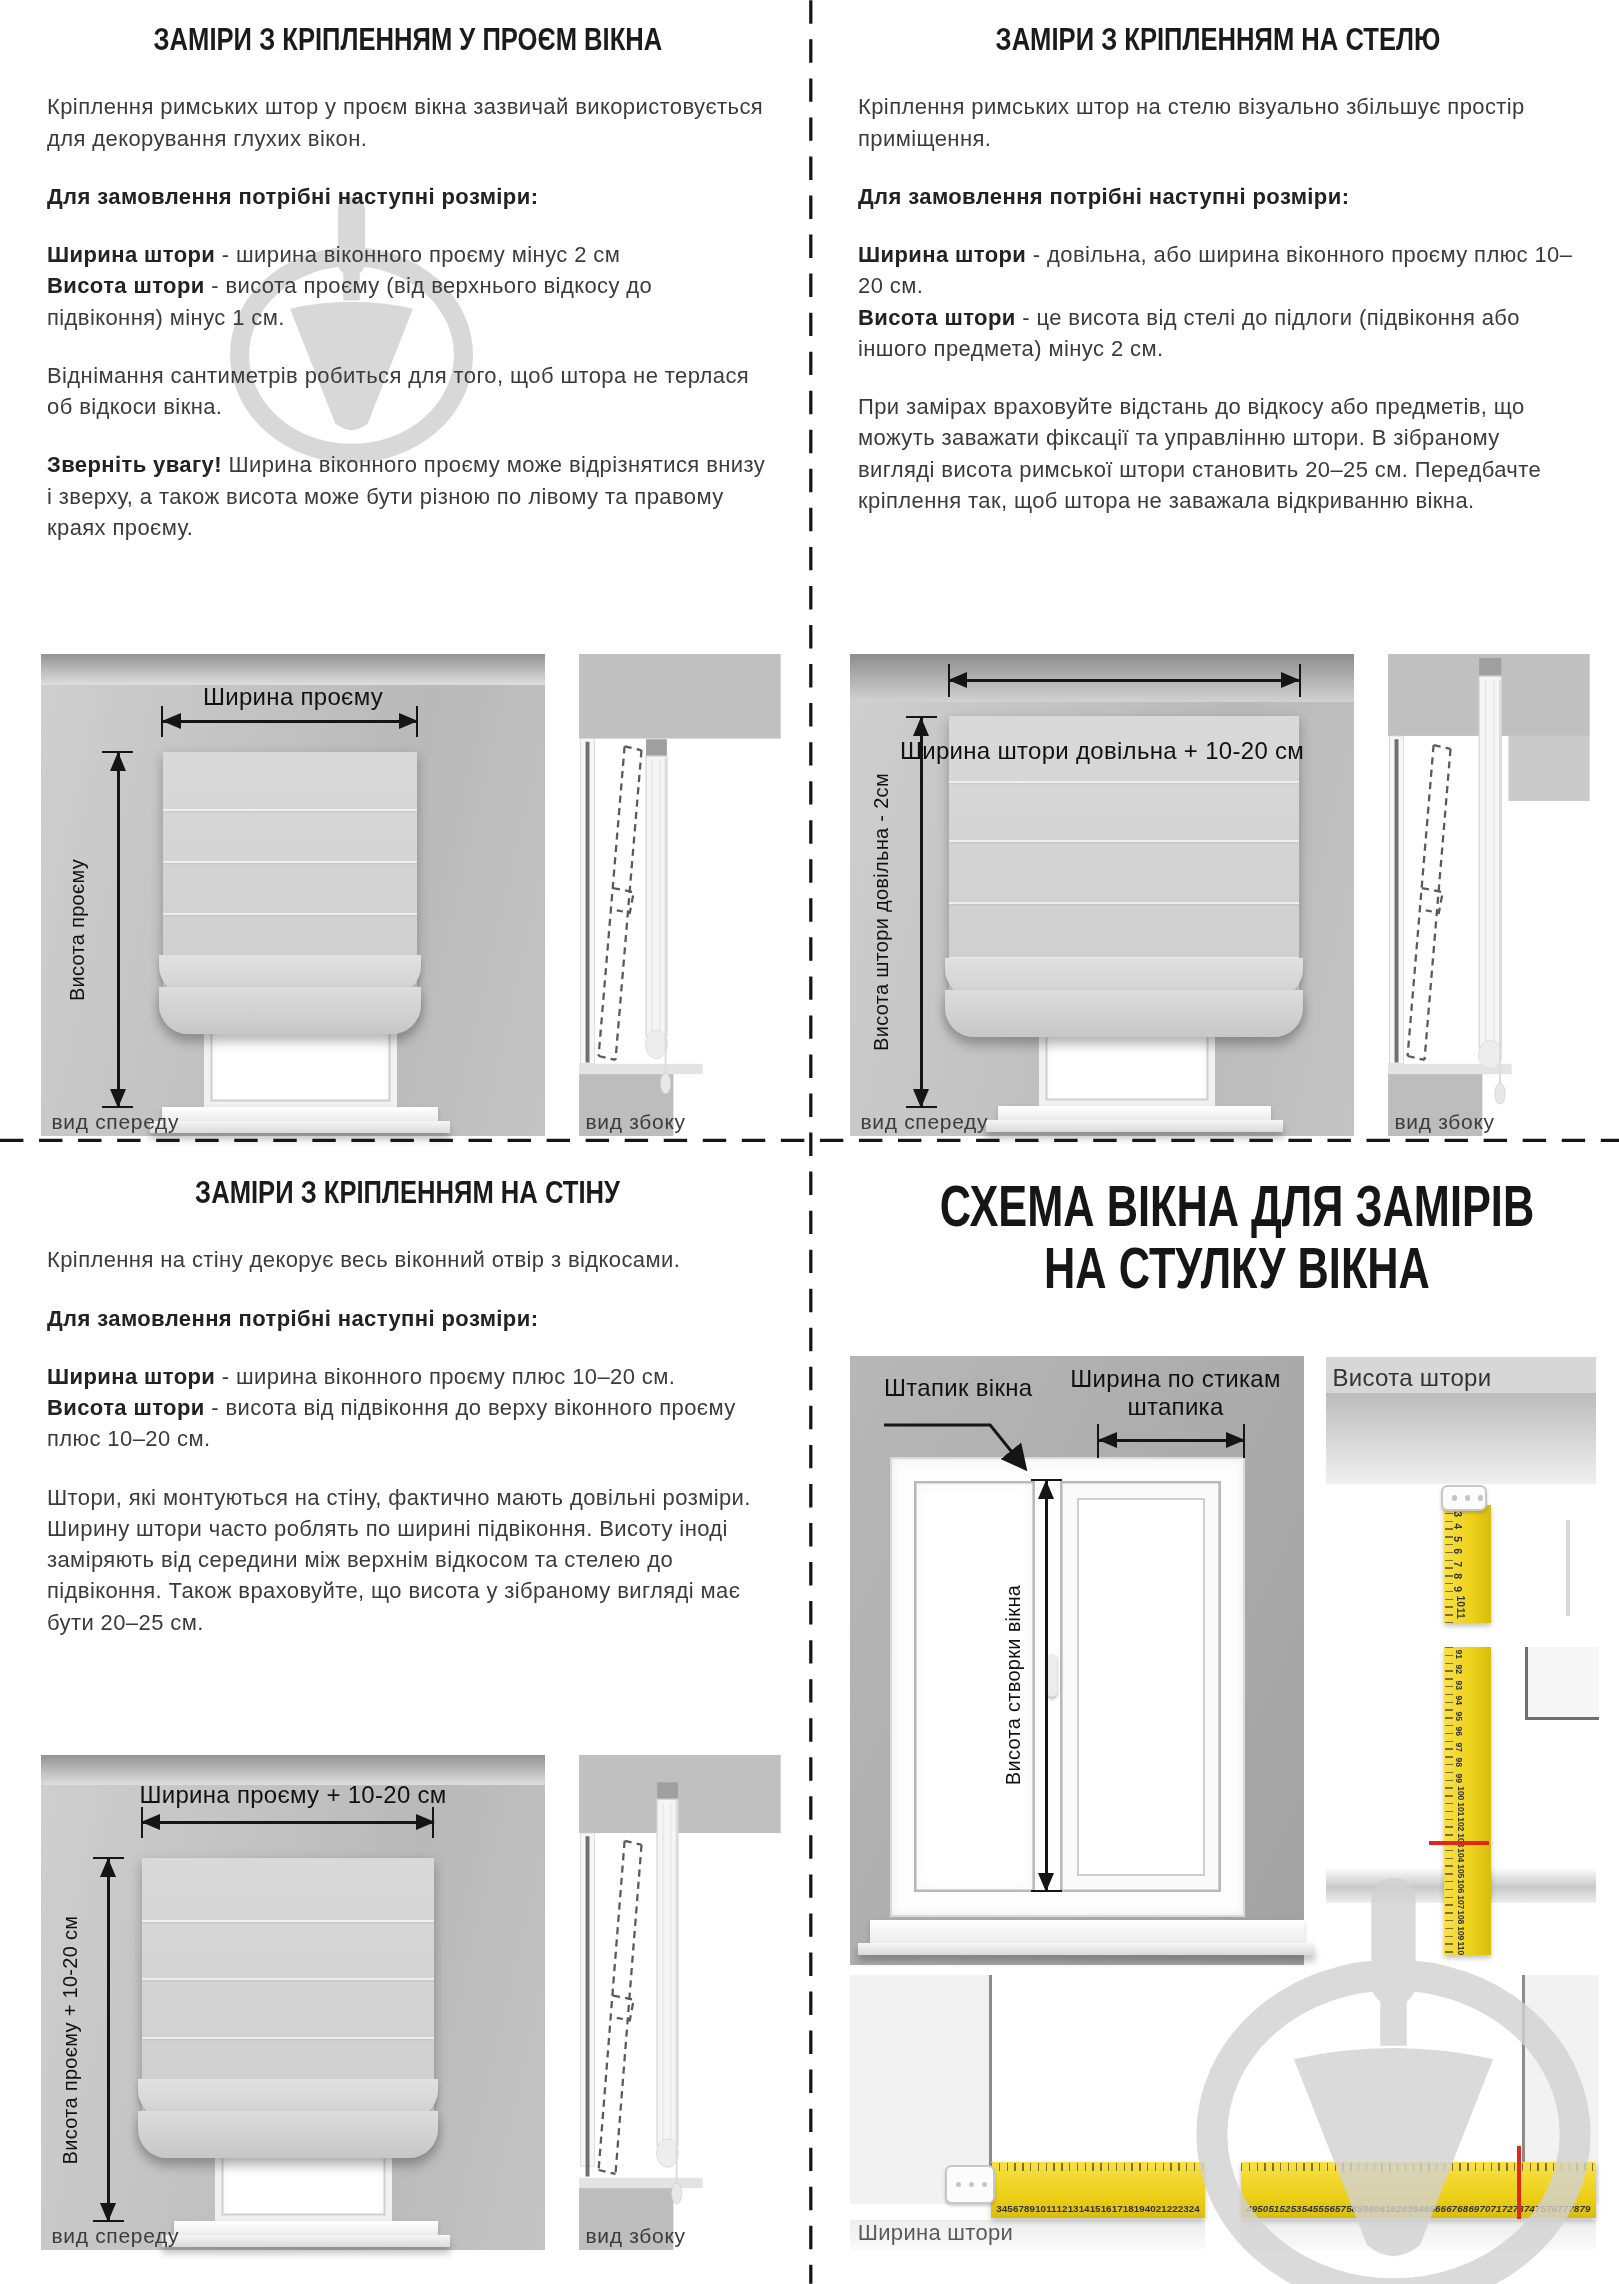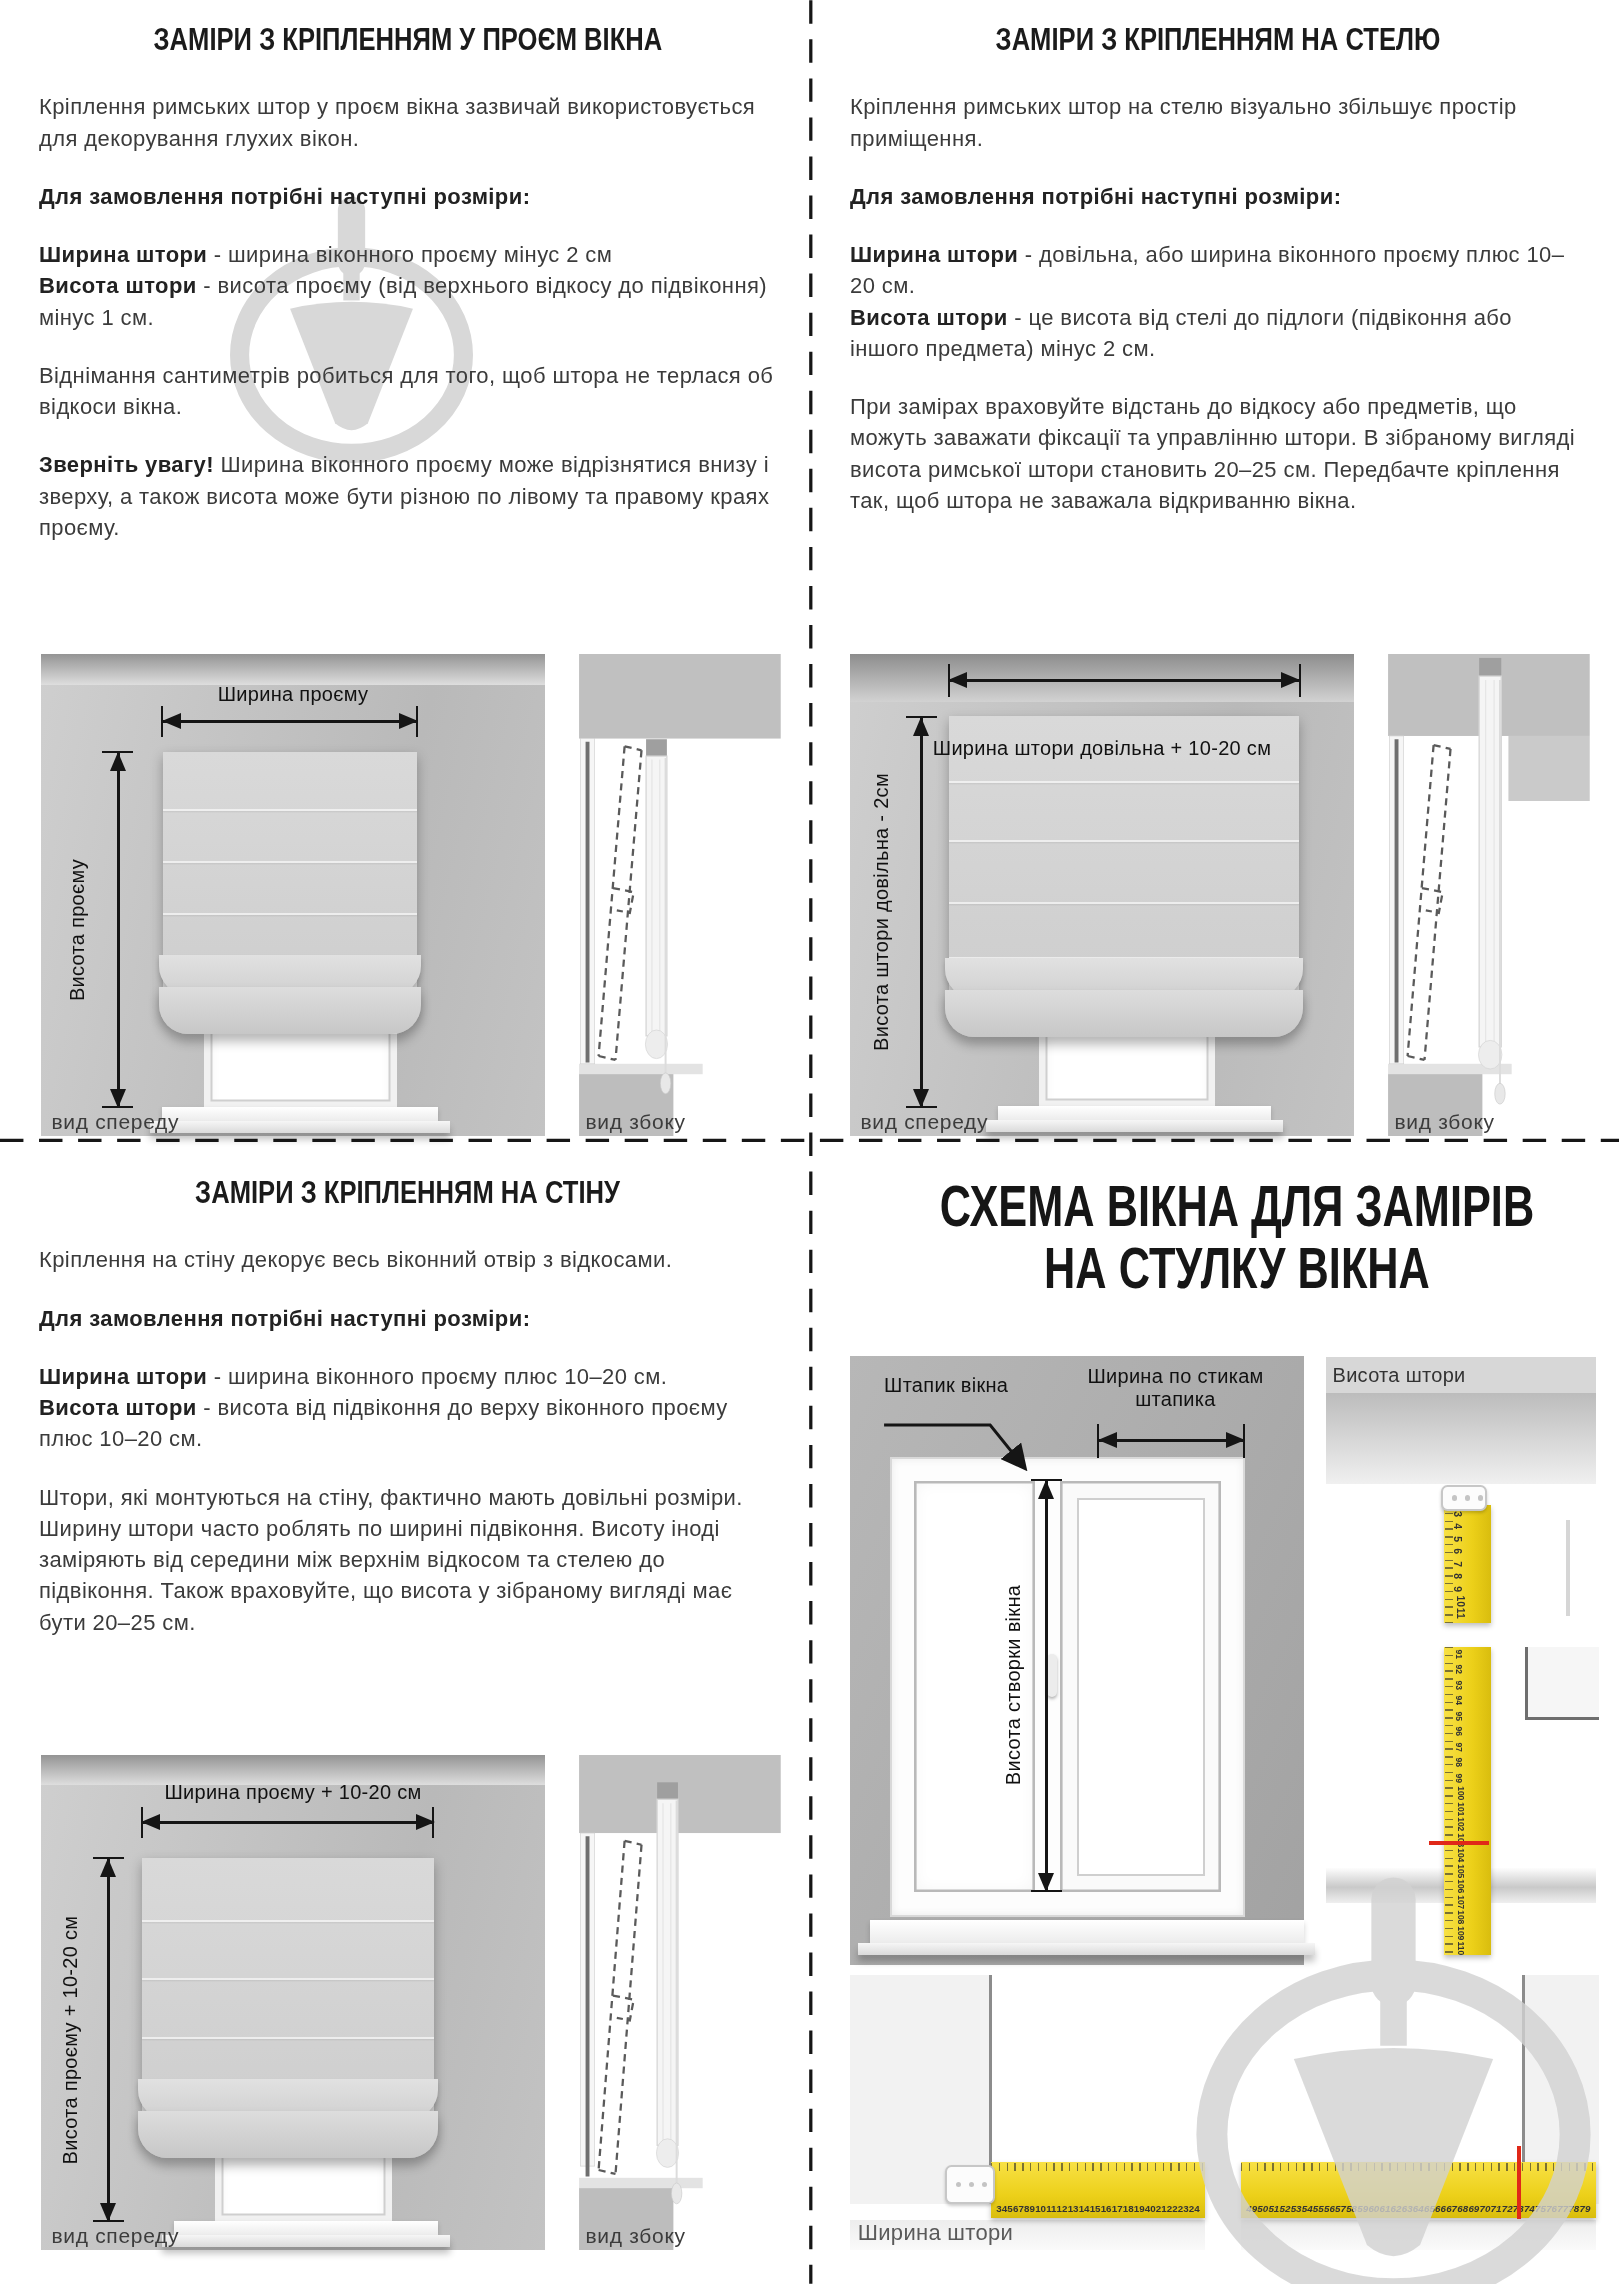--- a/index.html
+++ b/index.html
@@ -1,21 +1,21 @@
 <!DOCTYPE html>
 <html style="font-size:10.4px"><head>
 <meta charset="utf-8">
 <style>
   html,body { margin:0; padding:0; background:#fff; }
   .page { position:relative; width:1619px; height:2284px; background:#ffffff;
           font-family:"Liberation Sans", sans-serif; color:#3b3b3b; overflow:hidden; }
 
   
   .q-text { position:absolute; font-size:22px; line-height:1.42; letter-spacing:0.4px; z-index:2; }
-  .q-text p { margin:0 0 27px; }
+  .q-text p { margin:0 8px 27px; }
   .q-text p.tight { margin-bottom:0; }
   .qtitle-wrap { text-align:center; margin:0 0 29px; }
   .qtitle { display:inline-block; margin:0; font-size:32px; font-weight:700; color:#1b1b1b;
             white-space:nowrap; transform:scaleX(.8); transform-origin:center; letter-spacing:0; }
   .lead { font-weight:700; color:#222; }
   .order { font-weight:700; color:#222; }
   .bigtitle { position:absolute; text-align:center; z-index:2; }
   .bigtitle div { font-size:57px; font-weight:700; color:#161616; line-height:1.08;
                   transform:scaleX(.76); transform-origin:center; white-space:nowrap; }
 
@@ -42,21 +42,21 @@
                     border-top:8.5px solid transparent; border-bottom:8.5px solid transparent; border-right:19.5px solid #151515; }
   .harrow::after  { content:""; position:absolute; right:-0.7px; top:50%; transform:translateY(-50%);
                     border-top:8.5px solid transparent; border-bottom:8.5px solid transparent; border-left:19.5px solid #151515; }
   .varrow { position:absolute; width:2.6px; background:#151515; z-index:3; }
   .varrow::before { content:""; position:absolute; top:-0.7px; left:50%; transform:translateX(-50%);
                     border-left:8.5px solid transparent; border-right:8.5px solid transparent; border-bottom:19.5px solid #151515; }
   .varrow::after  { content:""; position:absolute; bottom:-0.7px; left:50%; transform:translateX(-50%);
                     border-left:8.5px solid transparent; border-right:8.5px solid transparent; border-top:19.5px solid #151515; }
   .tick-v { position:absolute; width:2px; background:#151515; z-index:3; }
   .tick-h { position:absolute; height:2px; background:#151515; z-index:3; }
-  .dimlab { position:absolute; font-size:20px; color:#111; letter-spacing:0.3px; z-index:3; }
+  .dimlab { position:absolute; font-size:24px; color:#111; letter-spacing:0.3px; z-index:3; }
   .rotlab { position:absolute; white-space:nowrap; font-size:20px; color:#111; letter-spacing:0.3px;
             transform:translate(-50%,-50%) rotate(-90deg); z-index:3; }
 
   
   .brframe { position:absolute; background:#fdfdfd; box-shadow:0 0 0 2px #d9d9d9, inset 0 0 9px rgba(0,0,0,.08); }
   .pane { position:absolute; background:#fff; box-shadow:inset 0 0 0 2.6px #b9b9b9, inset 0 0 17px rgba(0,0,0,.05); }
   .sash { position:absolute; background:#fafafa; box-shadow:inset 0 0 0 2.6px #b9b9b9; }
   .sashglass { position:absolute; background:#fff; box-shadow:inset 0 0 0 2px #cfcfcf; }
   .handle { position:absolute; width:10.4px; height:43px; border-radius:5.2px; background:#ececec;
             box-shadow:0 2px 3.3px rgba(0,0,0,.3); }

